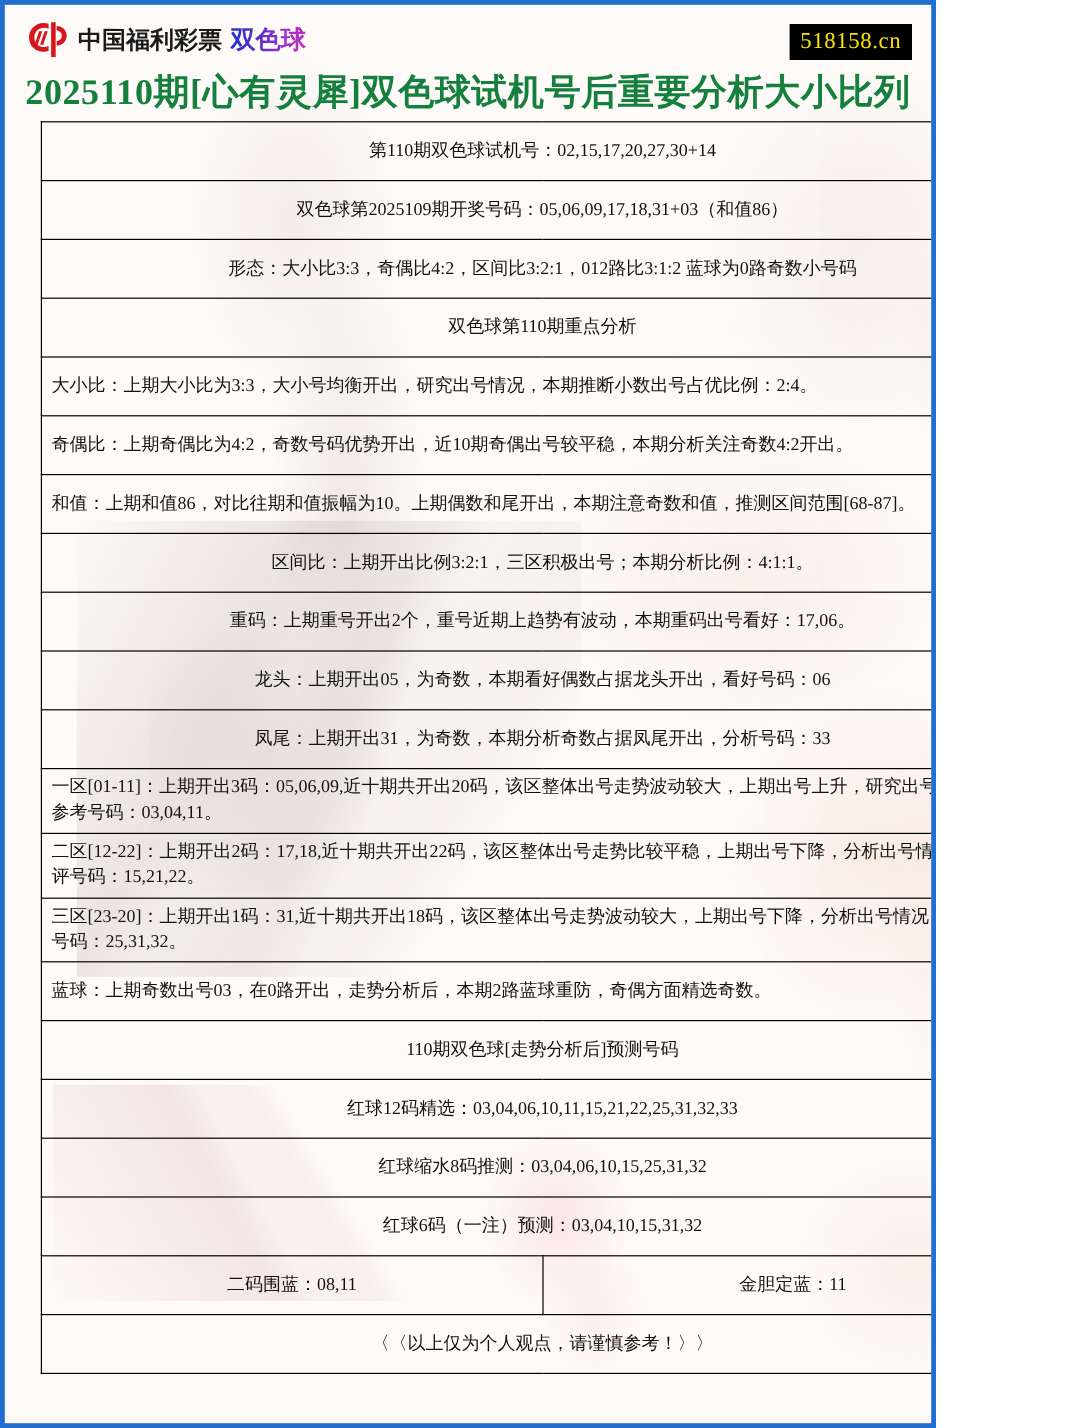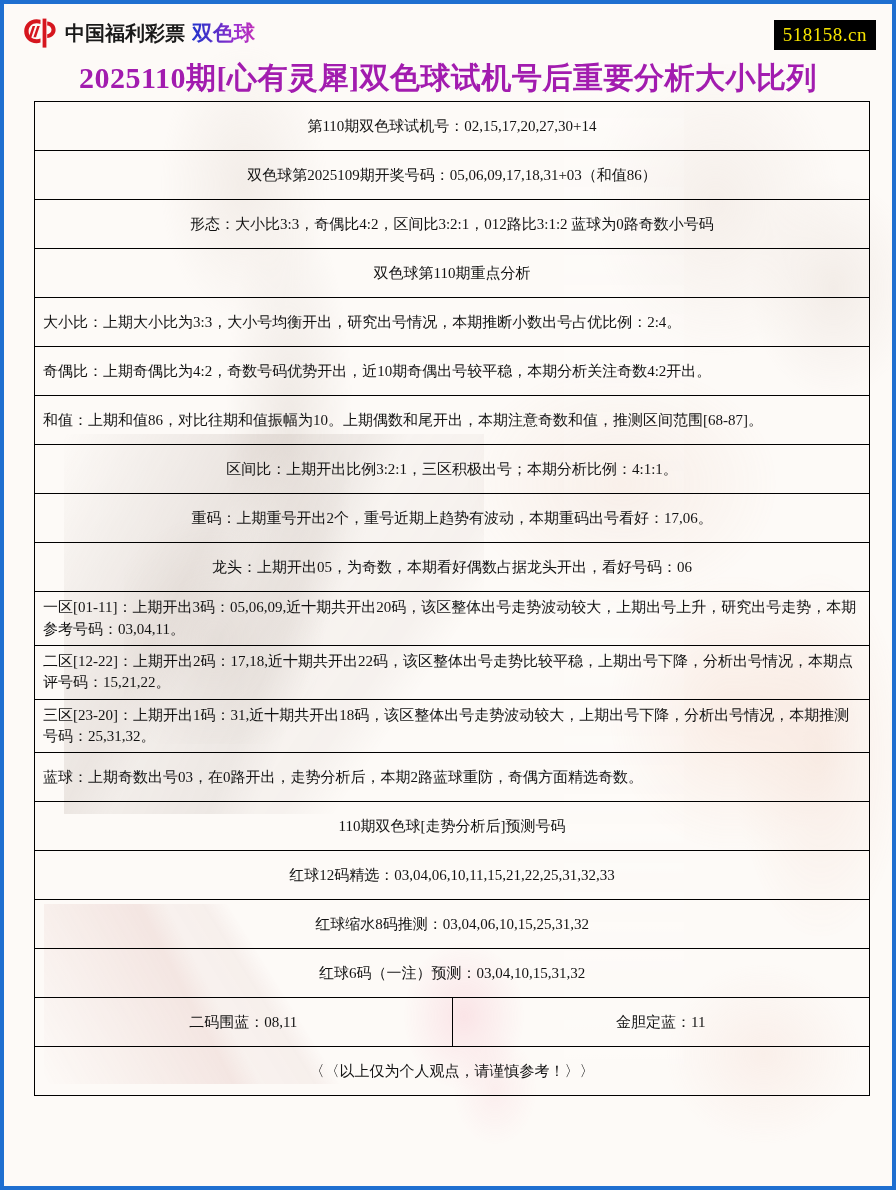--- a/index.html
+++ b/index.html
@@ -9,21 +9,21 @@
   body {
     width: 896px;
     height: 1190px;
     font-family: "Liberation Serif", "DejaVu Serif", serif;
     background: #ffffff;
     overflow: hidden;
   }
 
   #page {
     position: relative;
-    width: 896px;
+    width: 780px;
     height: 1190px;
     box-sizing: border-box;
     border: 4px solid #1f6fd0;
     background: #fdfaf7;
     overflow: hidden;
   }
 
   
   #bg-watermark {
     position: absolute;
@@ -137,21 +137,21 @@
     padding: 5px 9px 6px 9px;
     letter-spacing: 0.5px;
     white-space: nowrap;
   }
 
   
   #page-title {
     position: relative;
     z-index: 2;
     text-align: center;
-    color: #a21caf;
+    color: #15803d;
     font-size: 30px;
     font-weight: bold;
     line-height: 1.08;
     letter-spacing: 0.5px;
     padding: 0 6px 7px 6px;
     white-space: nowrap;
   }
 
   
   #main-table-wrap {
@@ -242,20 +242,23 @@
           <tr>
             <td colspan="2" class="center tall">区间比：上期开出比例3:2:1，三区积极出号；本期分析比例：4:1:1。</td>
           </tr>
           <tr>
             <td colspan="2" class="center tall">重码：上期重号开出2个，重号近期上趋势有波动，本期重码出号看好：17,06。</td>
           </tr>
           <tr>
             <td colspan="2" class="center tall">龙头：上期开出05，为奇数，本期看好偶数占据龙头开出，看好号码：06</td>
           </tr>
           <tr>
+            <td colspan="2" class="center tall">凤尾：上期开出31，为奇数，本期分析奇数占据凤尾开出，分析号码：33</td>
+          </tr>
+          <tr>
             <td colspan="2" class="just tall">一区[01-11]：上期开出3码：05,06,09,近十期共开出20码，该区整体出号走势波动较大，上期出号上升，研究出号走势，本期参考号码：03,04,11。</td>
           </tr>
           <tr>
             <td colspan="2" class="just tall">二区[12-22]：上期开出2码：17,18,近十期共开出22码，该区整体出号走势比较平稳，上期出号下降，分析出号情况，本期点评号码：15,21,22。</td>
           </tr>
           <tr>
             <td colspan="2" class="just tall">三区[23-20]：上期开出1码：31,近十期共开出18码，该区整体出号走势波动较大，上期出号下降，分析出号情况，本期推测号码：25,31,32。</td>
           </tr>
           <tr>
             <td colspan="2" class="just tall">蓝球：上期奇数出号03，在0路开出，走势分析后，本期2路蓝球重防，奇偶方面精选奇数。</td>

